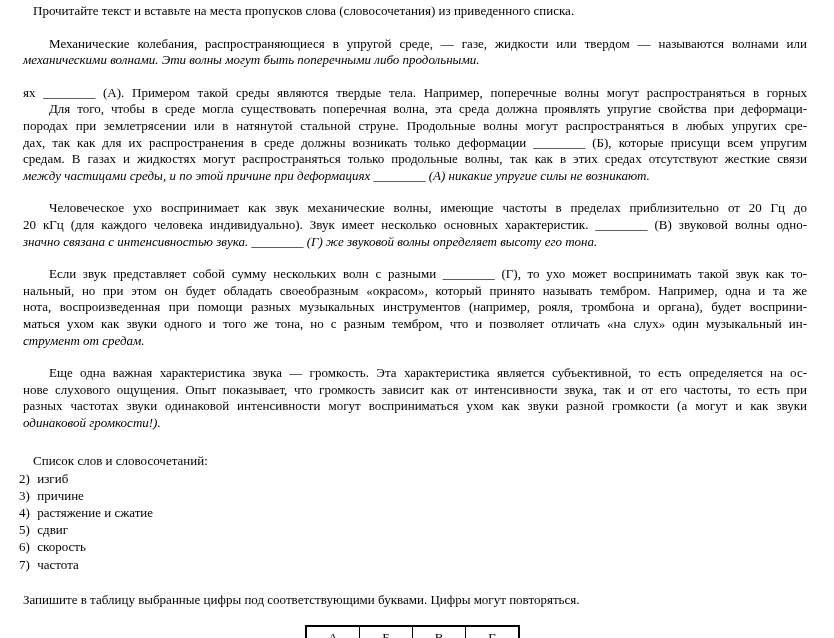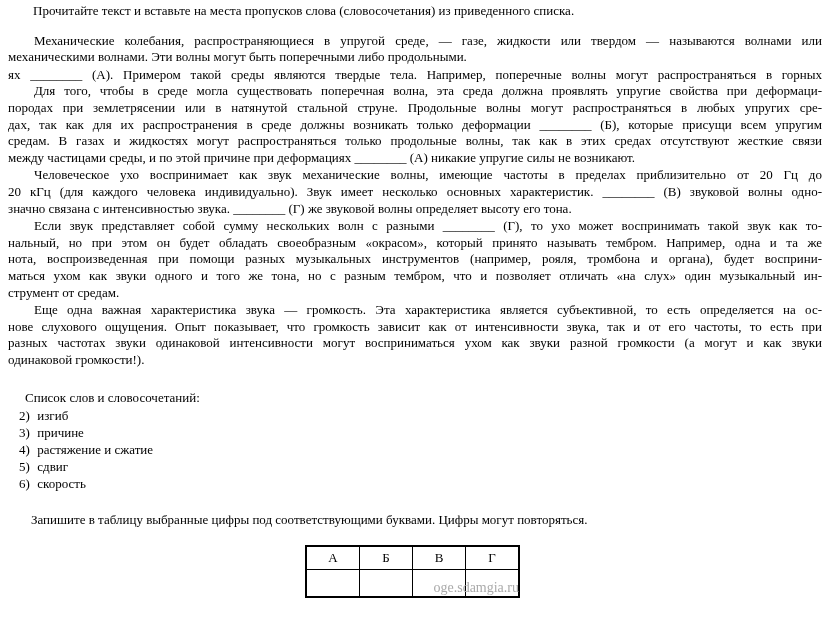--- a/index.html
+++ b/index.html
@@ -19,41 +19,41 @@
     box-sizing: border-box;
     width: 834px;
     padding: 3px 11px 0 7px;
   }
   .intro {
     margin: 0 0 13px 0;
     text-indent: 26px;
     line-height: 16.6px;
     text-align: left;
   }
-  .para { margin: 1px; }
+  .para { margin: 16px; }
   .line {
     line-height: 16.6px;
     text-align: justify;
     text-align-last: justify;
     white-space: normal;
   }
   .line.first { text-indent: 26px; }
-  .line.last { text-align-last: left; }
+  .line.last { text-align-last: left; font-style: italic; }
   .wordlist {
     margin: 21px 0 0 12px;
     line-height: 17.2px;
   }
-  .wl-title { margin-left: 6px; }
+  .wl-title { margin-left: 14px; }
   .wl-item { }
   .wl-num {
     display: inline-block;
     min-width: 15px;
   }
   .answer-instr {
-    margin: 19px 0 0 24px;
+    margin: 19px 0 0 16px;
     line-height: 16.6px;
   }
   .table-wrap {
     position: relative;
     margin: 17px 0 0 298px;
     width: 218px;
   }
   table.answer-table {
     border-collapse: collapse;
     border: 2px solid #000000;
@@ -122,20 +122,21 @@
     </div>
 
   <div class="wordlist">
     <div class="wl-title">Список слов и словосочетаний:</div>
     <div id="word-list-items">
         <div class="wl-item"><span class="wl-num">2)</span><span> изгиб</span></div>
         <div class="wl-item"><span class="wl-num">3)</span><span> причине</span></div>
         <div class="wl-item"><span class="wl-num">4)</span><span> растяжение и сжатие</span></div>
         <div class="wl-item"><span class="wl-num">5)</span><span> сдвиг</span></div>
         <div class="wl-item"><span class="wl-num">6)</span><span> скорость</span></div>
+        <div class="wl-item"><span class="wl-num">7)</span><span> частота</span></div>
       </div>
   </div>
 
   <p class="answer-instr">Запишите в таблицу выбранные цифры под соответствующими буквами. Цифры могут повторяться.</p>
 
   <div class="table-wrap">
     <table class="answer-table">
       <thead>
         <tr id="table-head-row">
             <th>А</th>

